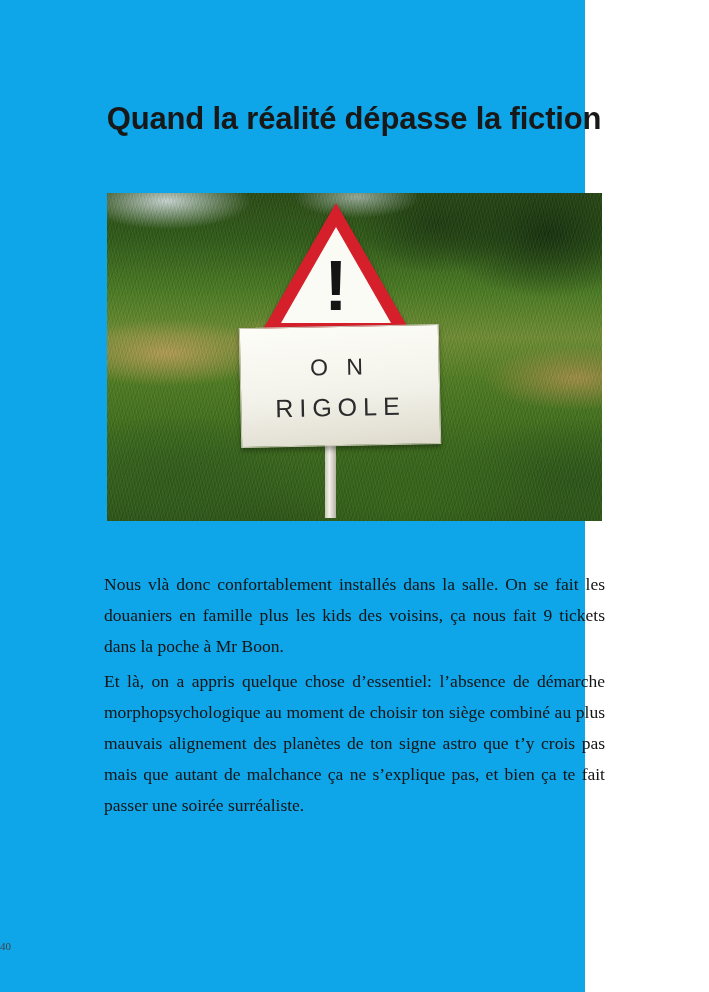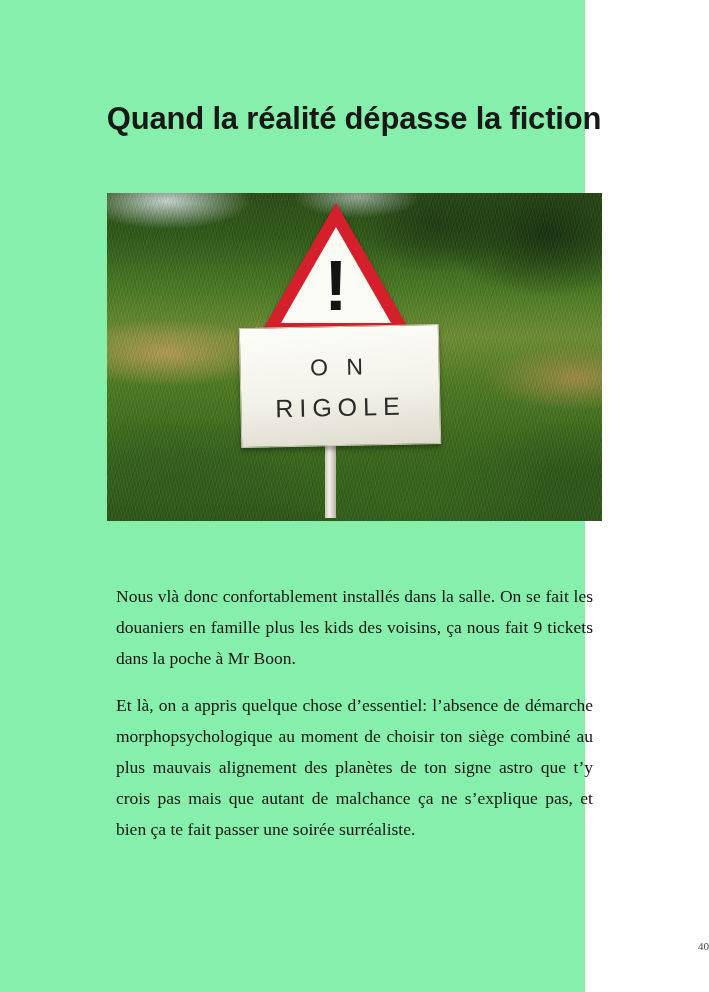--- a/index.html
+++ b/index.html
@@ -13,21 +13,21 @@
     position: relative;
     font-family: "Liberation Serif", serif;
     color: #000000;
     overflow: hidden;
   }
   .page {
     position: absolute;
     top: 0; left: 0;
     width: 585px;
     height: 992px;
-    background: #86efac;
+    background: #0ea5e9;
   }
   .title {
     position: absolute;
     top: 76px;
     left: 104px;
     width: 500px;
     text-align: center;
     font-family: "Liberation Sans", sans-serif;
     font-weight: bold;
     font-size: 31px;
@@ -151,33 +151,33 @@
     top: 565px;
     left: 100px;
     width: 509px;
     font-family: "Liberation Serif", serif;
     font-size: 17.5px;
     line-height: 31px;
     color: #141414;
     text-align: justify;
   }
   .body-text p {
-    margin: 16px;
+    margin: 4px;
     text-align: justify;
     text-justify: inter-word;
   }
   .body-text p.last-line-left {
     text-align-last: left;
   }
   .folio {
     position: absolute;
     top: 940px;
     left: 0;
     width: 709px;
-    text-align: right;
+    text-align: left;
     font-family: "Liberation Serif", serif;
     font-size: 11px;
     color: #444444;
   }
 </style>
 </head>
 <body>
 
 <div class="page">
 

